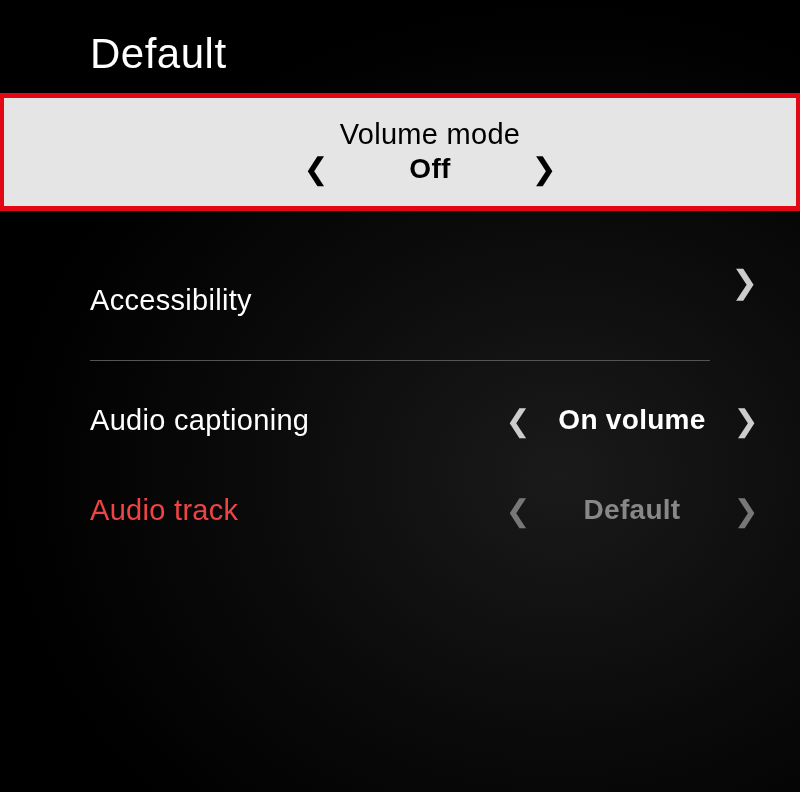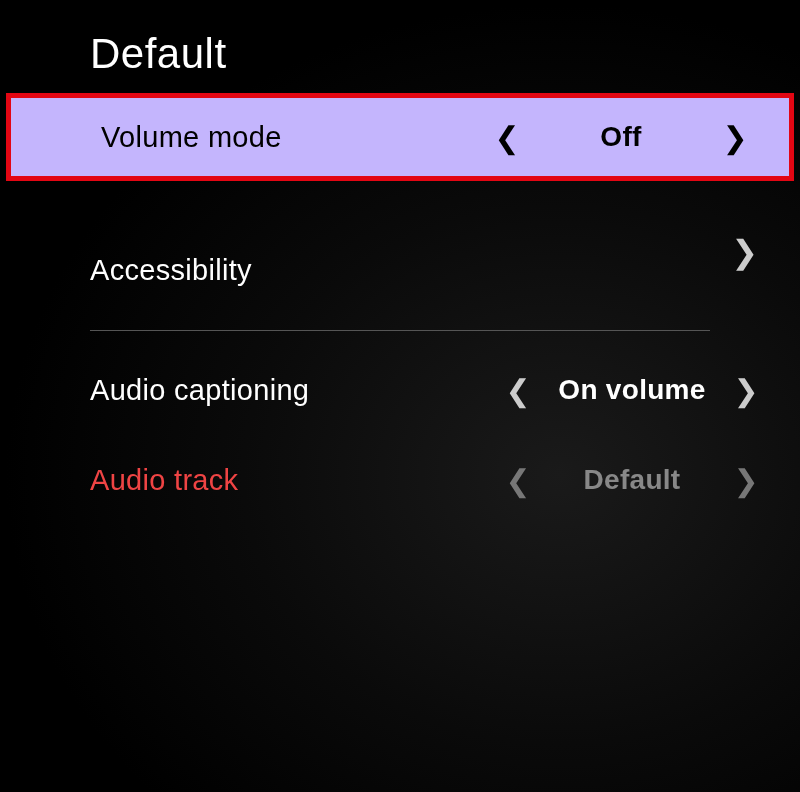--- a/index.html
+++ b/index.html
@@ -44,23 +44,24 @@
       letter-spacing: 0.3px;
     }
     .row {
       display: flex;
       align-items: center;
       padding: 20px 30px 20px 90px;
       min-height: 78px;
       position: relative;
     }
     .row.highlighted {
-      background: #c4b5fd;
-      margin: 0 11px;
+      background: #e5e5e5;
+      margin: 0 4px;
       outline: 5px solid #e30613;
+      flex-direction: column;
     }
     .row.highlighted .row-label,
     .row.highlighted .row-value,
     .row.highlighted .chevron {
       color: #000;
     }
     .row-label {
       color: #fff;
       font-size: 29px;
       font-weight: 500;

